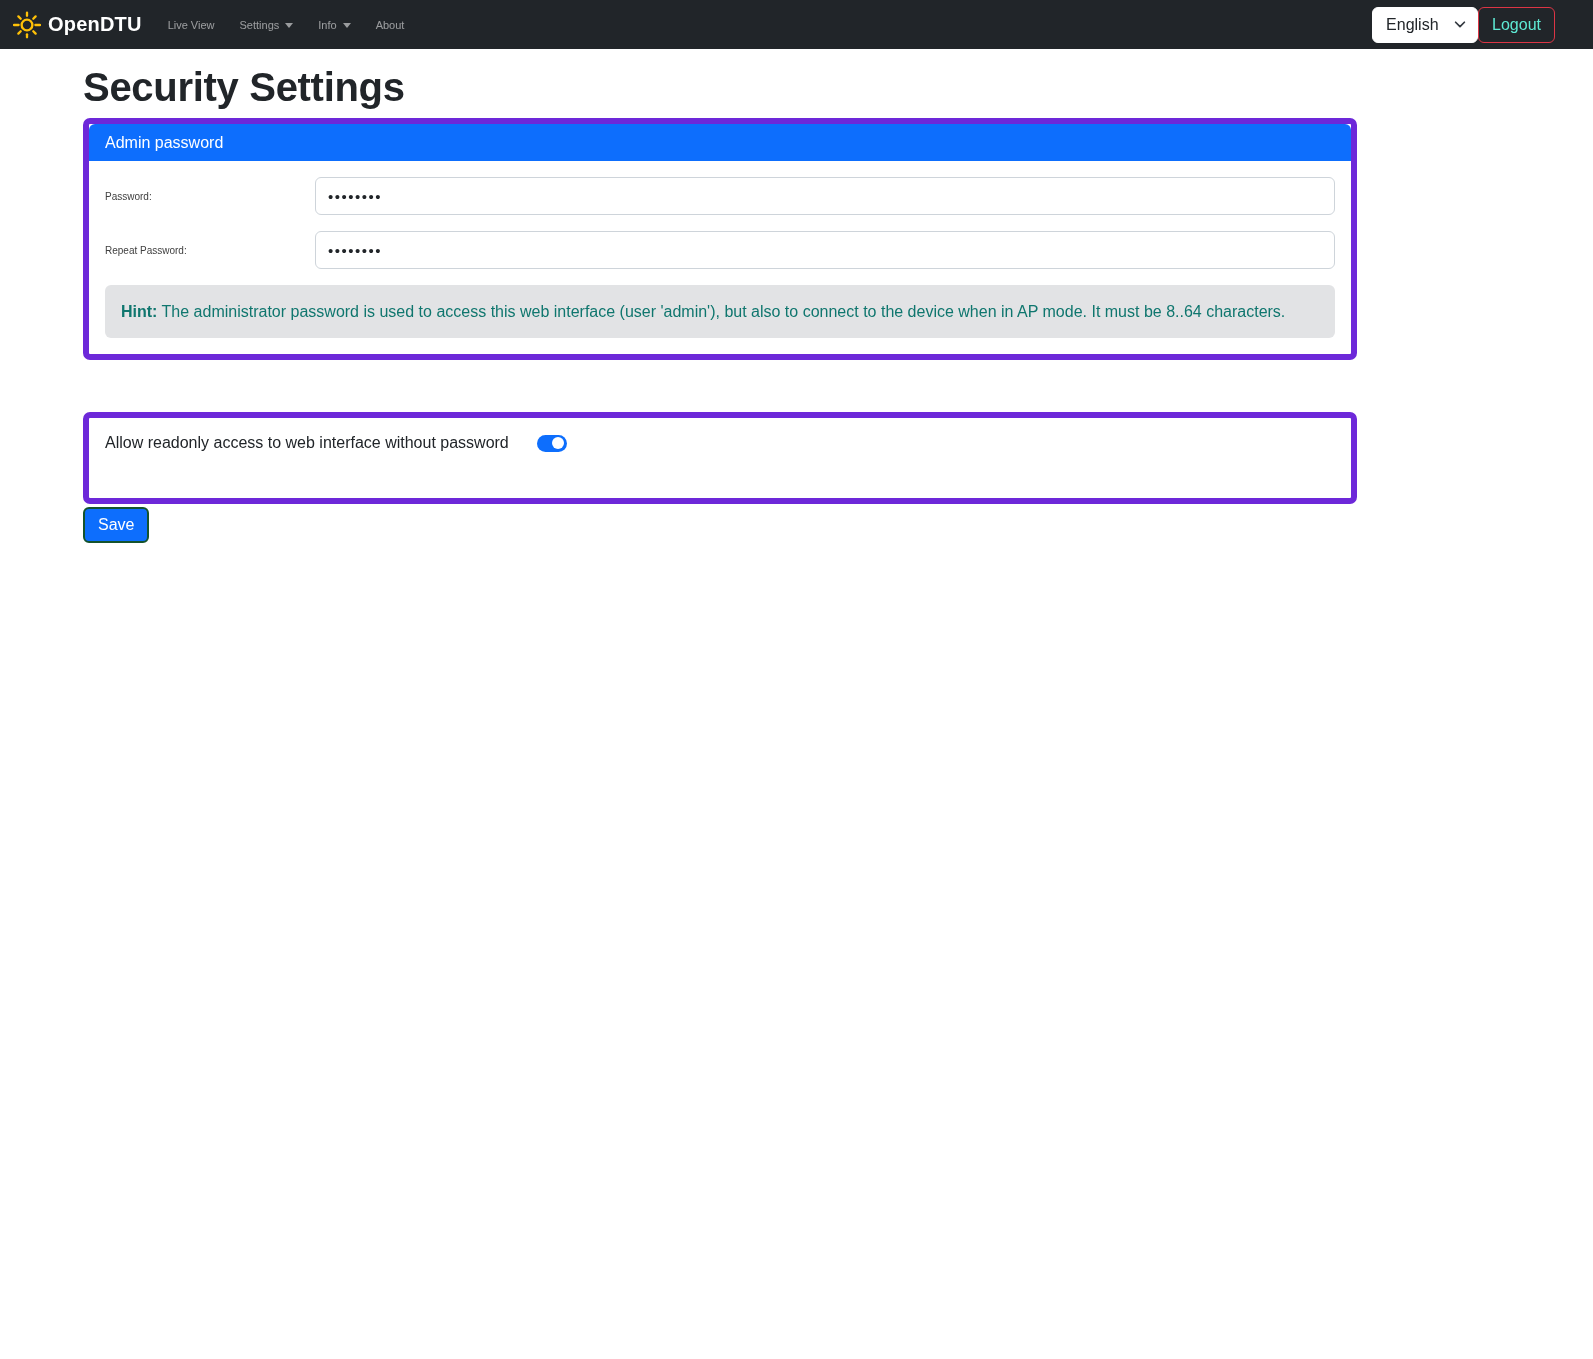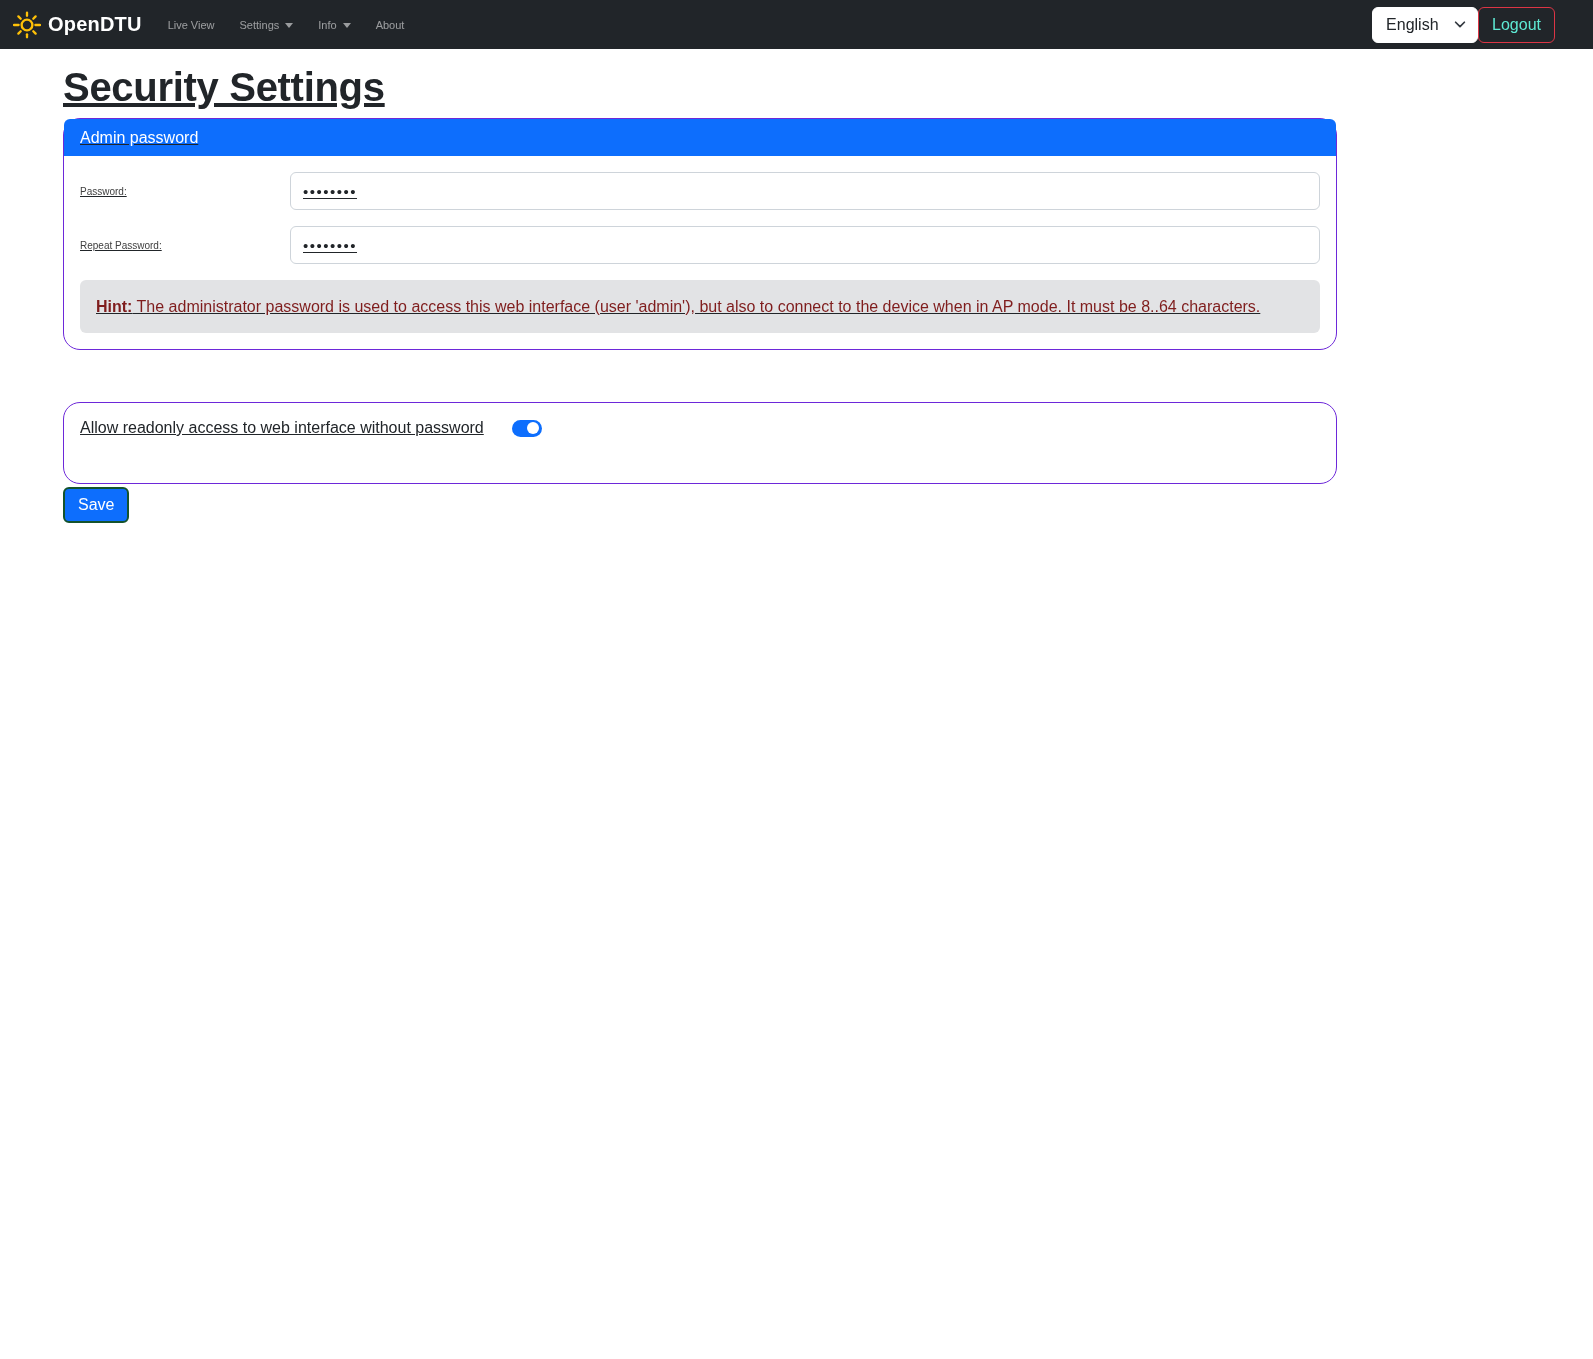--- a/index.html
+++ b/index.html
@@ -82,36 +82,35 @@
     font-size: 16px;
     border-radius: 6px;
     height: 36px;
     padding: 5px 13px;
     cursor: pointer;
   }
 
   
   .container {
     width: 1274px;
-    margin-left: 63px;
-    text-decoration: underline;
+    margin-left: 83px;
   }
   .page-title {
     margin-top: 16px;
     margin-bottom: 8px;
     font-size: 40px;
     font-weight: 600;
     color: #212529;
     letter-spacing: -0.3px;
   }
 
   
   .card {
-    border: 1px solid #6d28d9;
-    border-radius: 17px;
+    border: 6px solid #6d28d9;
+    border-radius: 7px;
     background: #ffffff;
   }
   .card-header {
     background: #0d6efd;
     color: #ffffff;
     font-size: 16px;
     padding: 8px 16px;
     border-radius: 6px 6px 0 0;
     line-height: 21px;
   }
@@ -135,21 +134,21 @@
     padding: 6px 12px;
     font-family: inherit;
     font-size: 15px;
     letter-spacing: 1.5px;
     color: #212529;
     background: #ffffff;
   }
 
   .alert-hint {
     background: #e2e3e5;
-    color: #7f1d1d;
+    color: #0f766e;
     border-radius: 6px;
     padding: 16px;
     font-size: 16px;
     line-height: 21px;
   }
   .alert-hint .hint-prefix { font-weight: 700; }
 
   .card-permissions { margin-top: 52px; }
   .toggle-row {
     display: flex;

